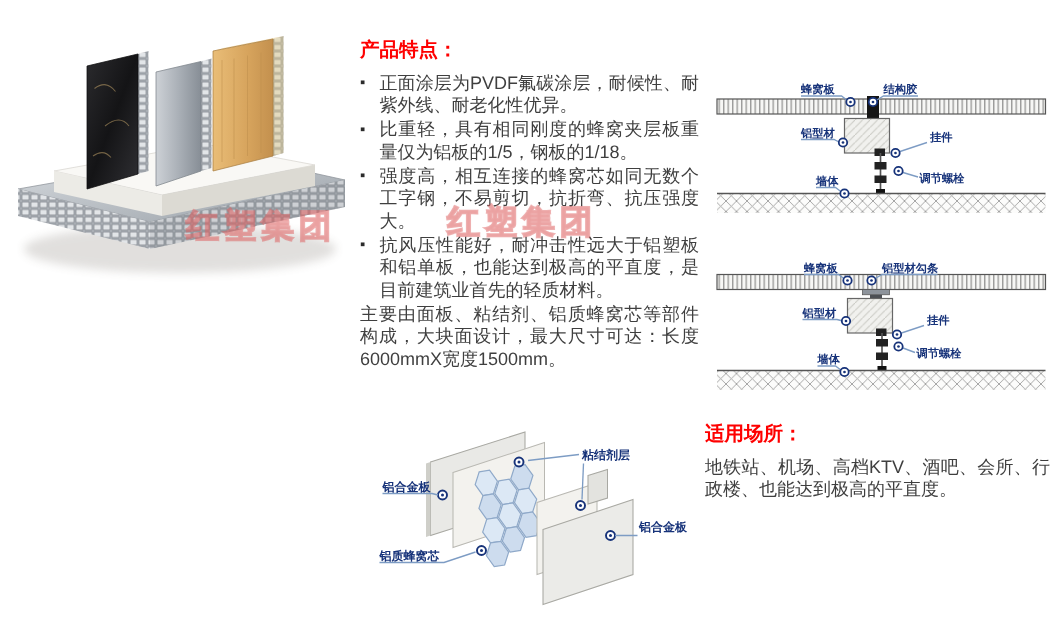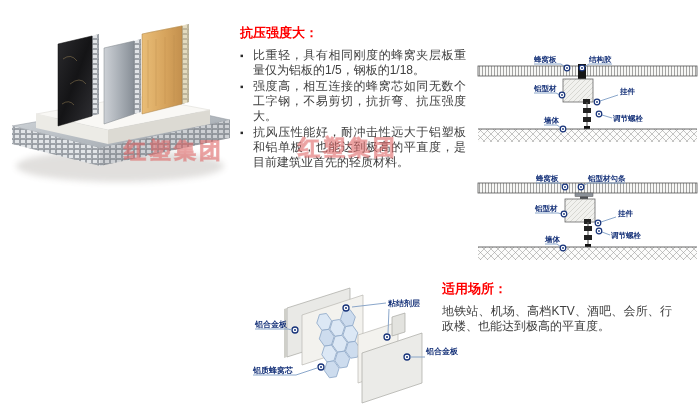--- a/index.html
+++ b/index.html
@@ -101,30 +101,32 @@
         <polygon points="134,20 174,12 181,10 141,18" fill="#f0ddb4"></polygon>
         <polygon points="134,20 174,12 174,90 134,100" fill="url(#woodFace)" stroke="#a97f42" stroke-width="0.5"></polygon>
         <path d="M140,26 v68 M148,24 v68 M157,23 v67 M166,21 v67" stroke="#b9араб" stroke-width="0"></path>
         <path d="M140,26 v68 M148,25 v67 M157,23 v67 M166,21 v67" stroke="#bb8c4b" stroke-width="0.6" opacity="0.55"></path>
       </g>
     </svg>
     <div class="watermark" style="left:116px; top:122px;">红塑集团</div>
   </div>
 
   <div class="col" style="left:240px; top:24px; width:226px;">
-    <p class="heading">抗压强度大：</p>
+    <p class="heading">产品特点：</p>
     <ul class="features">
+      <li>正面涂层为PVDF氟碳涂层，耐候性、耐紫外线、耐老化性优异。</li>
       <li>比重轻，具有相同刚度的蜂窝夹层板重量仅为铝板的1/5，钢板的1/18。</li>
       <li>强度高，相互连接的蜂窝芯如同无数个工字钢，不易剪切，抗折弯、抗压强度大。</li>
       <li>抗风压性能好，耐冲击性远大于铝塑板和铝单板，也能达到极高的平直度，是目前建筑业首先的轻质材料。</li>
     </ul>
   </div>
   <div class="watermark" style="left:298px; top:133px;">红塑集团</div>
 
   <div class="col" style="left:240px; top:202px; width:226px;">
+    <p class="body-text">主要由面板、粘结剂、铝质蜂窝芯等部件构成，大块面设计，最大尺寸可达：长度6000mmX宽度1500mm。</p>
   </div>
 
   <div class="col" style="left:240px; top:282px; width:225px; height:137px;">
     <svg width="225" height="137" viewBox="0 0 225 137">
 
       <g>
         <polygon points="47,26 110,6 110,55 47,75" fill="#e9e9e6" stroke="#a8a8a2" stroke-width="0.7"></polygon>
         <polygon points="44,27 47,26 47,75 44,76" fill="#cfcfc9"></polygon>
       </g>
 
@@ -301,18 +303,18 @@
             <circle cx="128" cy="51" r="0.9" fill="#17337a"></circle>
           <circle cx="129" cy="59" r="2.8" fill="#fff" stroke="#17337a" stroke-width="1.2"></circle>
             <circle cx="129" cy="59" r="0.9" fill="#17337a"></circle>
           <circle cx="93" cy="76" r="2.8" fill="#fff" stroke="#17337a" stroke-width="1.2"></circle>
             <circle cx="93" cy="76" r="0.9" fill="#17337a"></circle>
         </g>
       </g>
     </svg>
   </div>
 
-  <div class="col" style="left:442px; top:280px; width:230px;">
+  <div class="col" style="left:470px; top:280px; width:230px;">
     <p class="heading">适用场所：</p>
     <p class="body-text">地铁站、机场、高档KTV、酒吧、会所、行政楼、也能达到极高的平直度。</p>
   </div>
 
 </div>
 
 </body></html>

